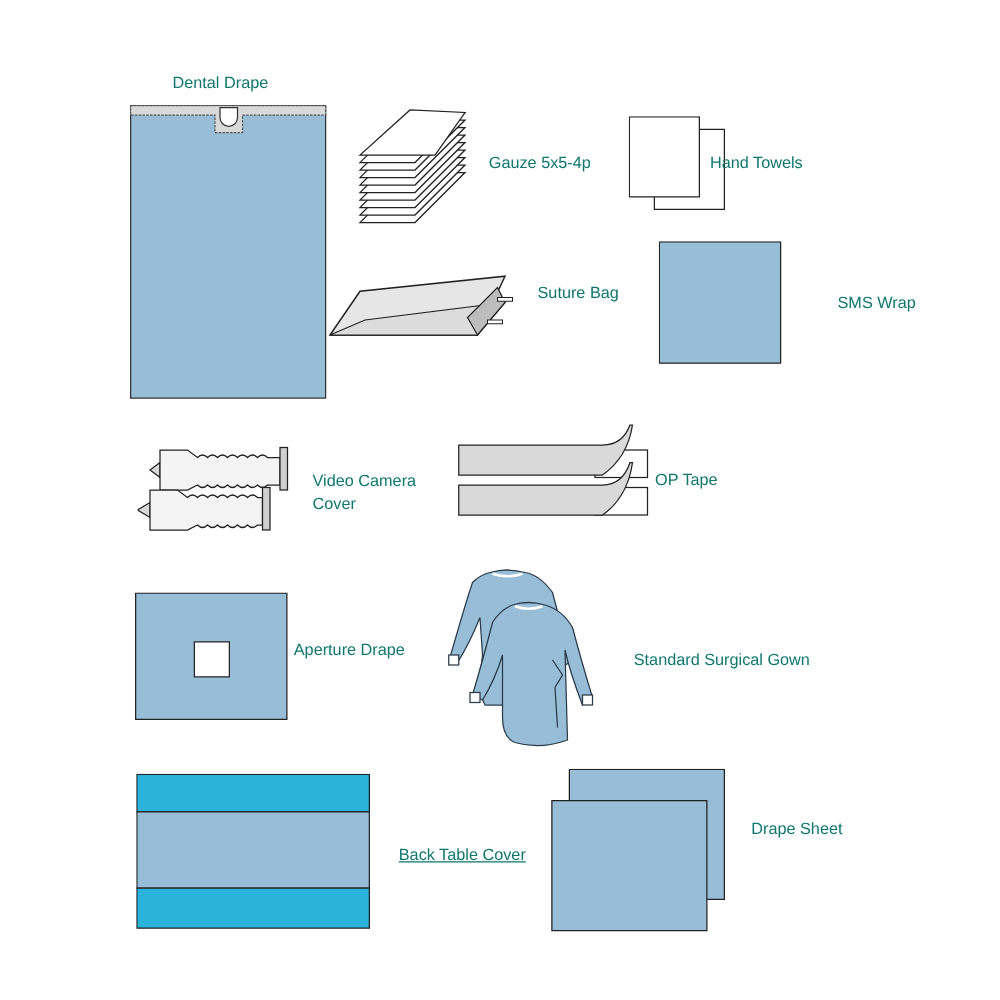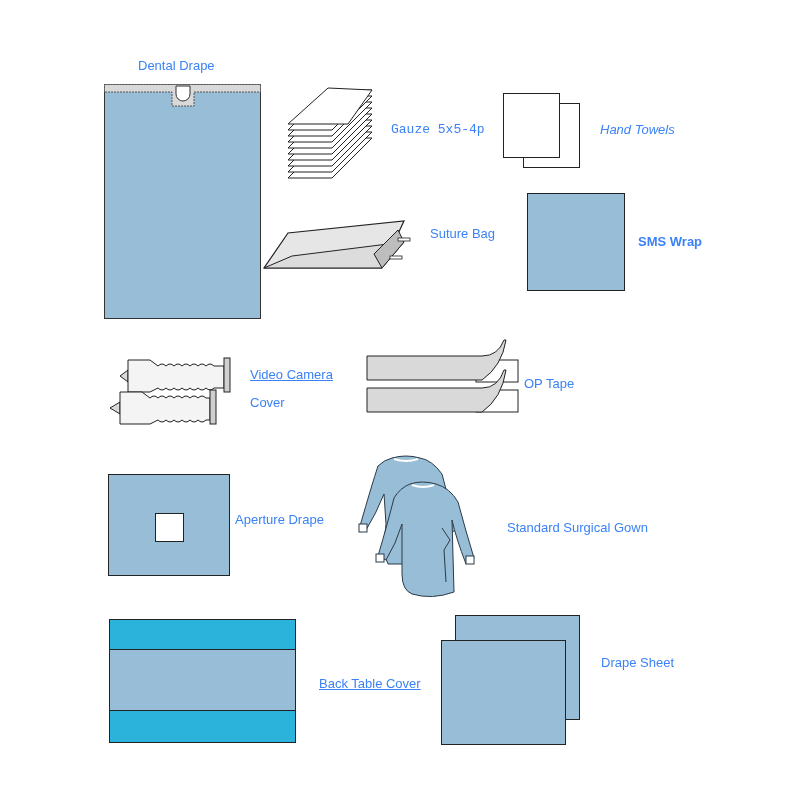--- a/index.html
+++ b/index.html
@@ -1,18 +1,18 @@
 <!DOCTYPE html>
 <html><head>
 <meta charset="utf-8">
 <style>
   html, body { margin:0; padding:0; background:#ffffff; }
   body { width:800px; height:800px; position:relative; overflow:hidden;
          font-family:"Liberation Sans", "DejaVu Sans", sans-serif; color:#2b2b2b; }
-  .lbl { position:absolute; font-size:13px; white-space:nowrap; color:#3b82f6; }
+  .lbl { position:absolute; font-size:13px; white-space:nowrap; color:#0f766e; }
   .ill { position:absolute; }
   svg { display:block; }
 </style>
 </head>
 <body>
 
 <div class="lbl" style="left:138px;top:58px;">Dental Drape</div>
 <div class="ill" style="left:104px;top:84px;">
   <svg width="158" height="236" viewBox="0 0 158 236">
     <rect x="0.5" y="0.5" width="156" height="234" fill="#98bdd6" stroke="#333" stroke-width="1"></rect>
@@ -30,63 +30,63 @@
       <polygon points="2,74 46,74 86,34 42,34"></polygon>
       <polygon points="2,68 46,68 86,28 42,28"></polygon>
       <polygon points="2,62 46,62 86,22 42,22"></polygon>
       <polygon points="2,56 46,56 86,16 42,16"></polygon>
       <polygon points="2,50 46,50 86,10 42,10"></polygon>
       <polygon points="2,44 46,44 86,4 42,4"></polygon>
       <polygon points="2,38 62,38 86,4 42,2"></polygon>
     </g>
   </svg>
 </div>
-<div class="lbl" style="left:391px;top:122px;font-family:Liberation Mono, monospace;">Gauze 5x5-4p</div>
+<div class="lbl" style="left:391px;top:122px;">Gauze 5x5-4p</div>
 
 <div class="ill" style="left:503px;top:93px;">
   <svg width="80" height="78" viewBox="0 0 80 78">
     <rect x="20.5" y="10.5" width="56" height="64" fill="#fff" stroke="#222"></rect>
     <rect x="0.5" y="0.5" width="56" height="64" fill="#fff" stroke="#222"></rect>
   </svg>
 </div>
-<div class="lbl" style="left:600px;top:122px;font-style:italic;">Hand Towels</div>
+<div class="lbl" style="left:568px;top:122px;">Hand Towels</div>
 
 <div class="ill" style="left:262px;top:216px;">
   <svg width="152" height="56" viewBox="0 0 152 56">
     <polygon points="2,52 120,52 142,5 26,17" fill="#e6e6e6" stroke="#222" stroke-width="1.2"></polygon>
     <polygon points="2,52 120,52 142,26 30,40" fill="#dcdcdc" stroke="#222" stroke-width="1"></polygon>
     <polygon points="112,38 120,52 142,26 136,14" fill="#bdbdbd" stroke="#222" stroke-width="1"></polygon>
     <rect x="136" y="22" width="12" height="3" fill="#fff" stroke="#222" stroke-width="0.8"></rect>
     <rect x="128" y="40" width="12" height="3" fill="#fff" stroke="#222" stroke-width="0.8"></rect>
   </svg>
 </div>
 <div class="lbl" style="left:430px;top:226px;">Suture Bag</div>
 
 <div class="ill" style="left:527px;top:193px;">
   <svg width="99" height="99" viewBox="0 0 99 99">
     <rect x="0.5" y="0.5" width="97" height="97" fill="#98bdd6" stroke="#222"></rect>
   </svg>
 </div>
-<div class="lbl" style="left:638px;top:234px;font-weight:bold;">SMS Wrap</div>
+<div class="lbl" style="left:670px;top:234px;">SMS Wrap</div>
 
 <div class="ill" style="left:110px;top:356px;">
   <svg width="126" height="72" viewBox="0 0 126 72">
     <g stroke="#222" stroke-width="1">
 
       <polygon points="18,14 10,20 18,26" fill="#d9d9d9"></polygon>
       <path d="M18,4 H40 L48,10 Q52,6 56,10 Q60,6 64,10 Q68,6 72,10 Q76,6 80,10 Q84,6 88,10 Q92,6 96,10 Q100,6 104,10 L114,10 V32 L104,32 Q100,36 96,32 Q92,36 88,32 Q84,36 80,32 Q76,36 72,32 Q68,36 64,32 Q60,36 56,32 Q52,36 48,32 L40,36 H18 Z" fill="#f4f4f4"></path>
       <rect x="114" y="2" width="6" height="34" fill="#cfcfcf"></rect>
 
       <polygon points="10,46 0,52 10,58" fill="#d9d9d9"></polygon>
       <path d="M10,36 H32 L40,42 Q44,38 48,42 Q52,38 56,42 Q60,38 64,42 Q68,38 72,42 Q76,38 80,42 Q84,38 88,42 Q92,38 96,42 L100,42 V64 L96,64 Q92,68 88,64 Q84,68 80,64 Q76,68 72,64 Q68,68 64,64 Q60,68 56,64 Q52,68 48,64 L40,68 H10 Z" fill="#f4f4f4"></path>
       <rect x="100" y="34" width="6" height="34" fill="#cfcfcf"></rect>
     </g>
   </svg>
 </div>
-<div class="lbl" style="left:250px;top:367px;text-decoration:underline;">Video Camera</div>
+<div class="lbl" style="left:250px;top:377px;">Video Camera</div>
 <div class="lbl" style="left:250px;top:395px;">Cover</div>
 
 <div class="ill" style="left:366px;top:338px;">
   <svg width="156" height="78" viewBox="0 0 156 78">
     <g stroke="#222" stroke-width="1">
       <rect x="110" y="22" width="42" height="22" fill="#fff"></rect>
       <path d="M1,18 H116 Q132,18 138,2 L140,2 Q136,28 116,42 H1 Z" fill="#d9d9d9"></path>
       <rect x="110" y="52" width="42" height="22" fill="#fff"></rect>
       <path d="M1,50 H116 Q132,50 138,32 L140,32 Q136,60 116,74 H1 Z" fill="#d9d9d9"></path>
     </g>

